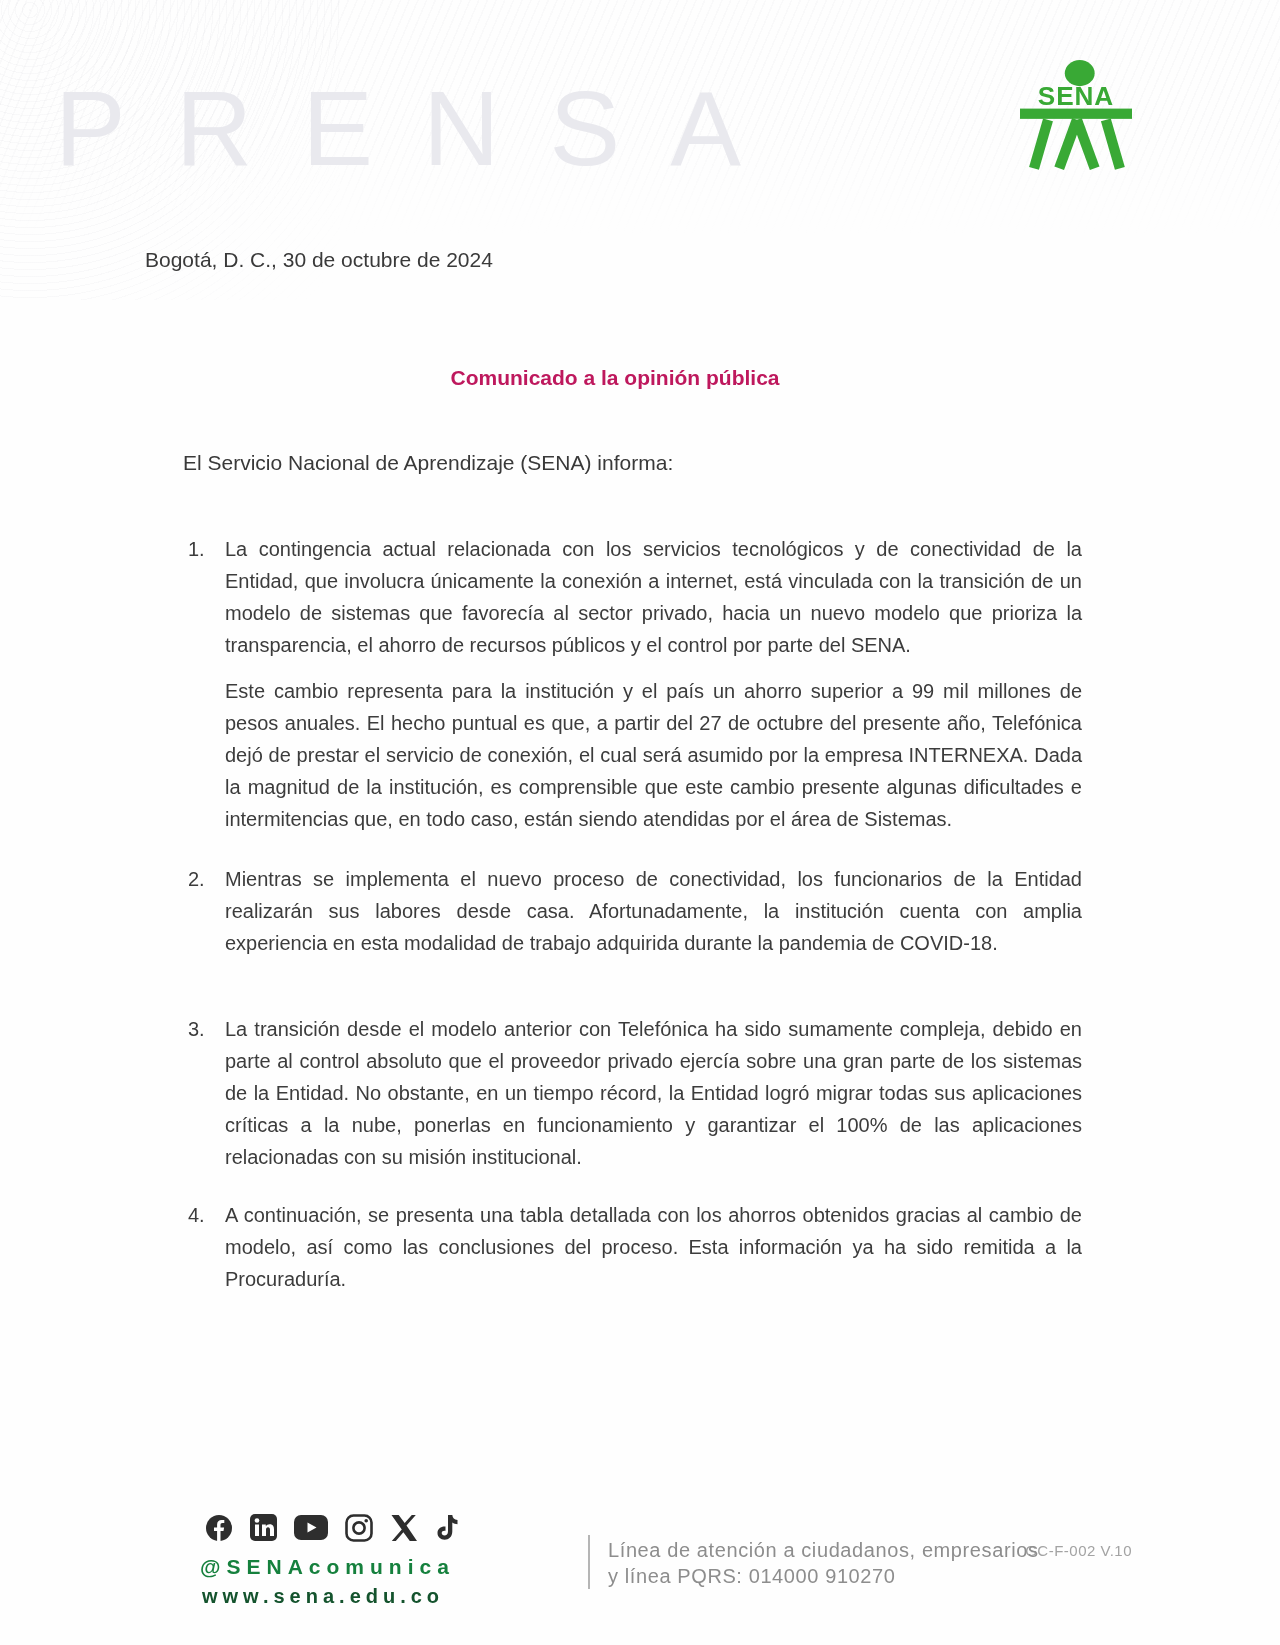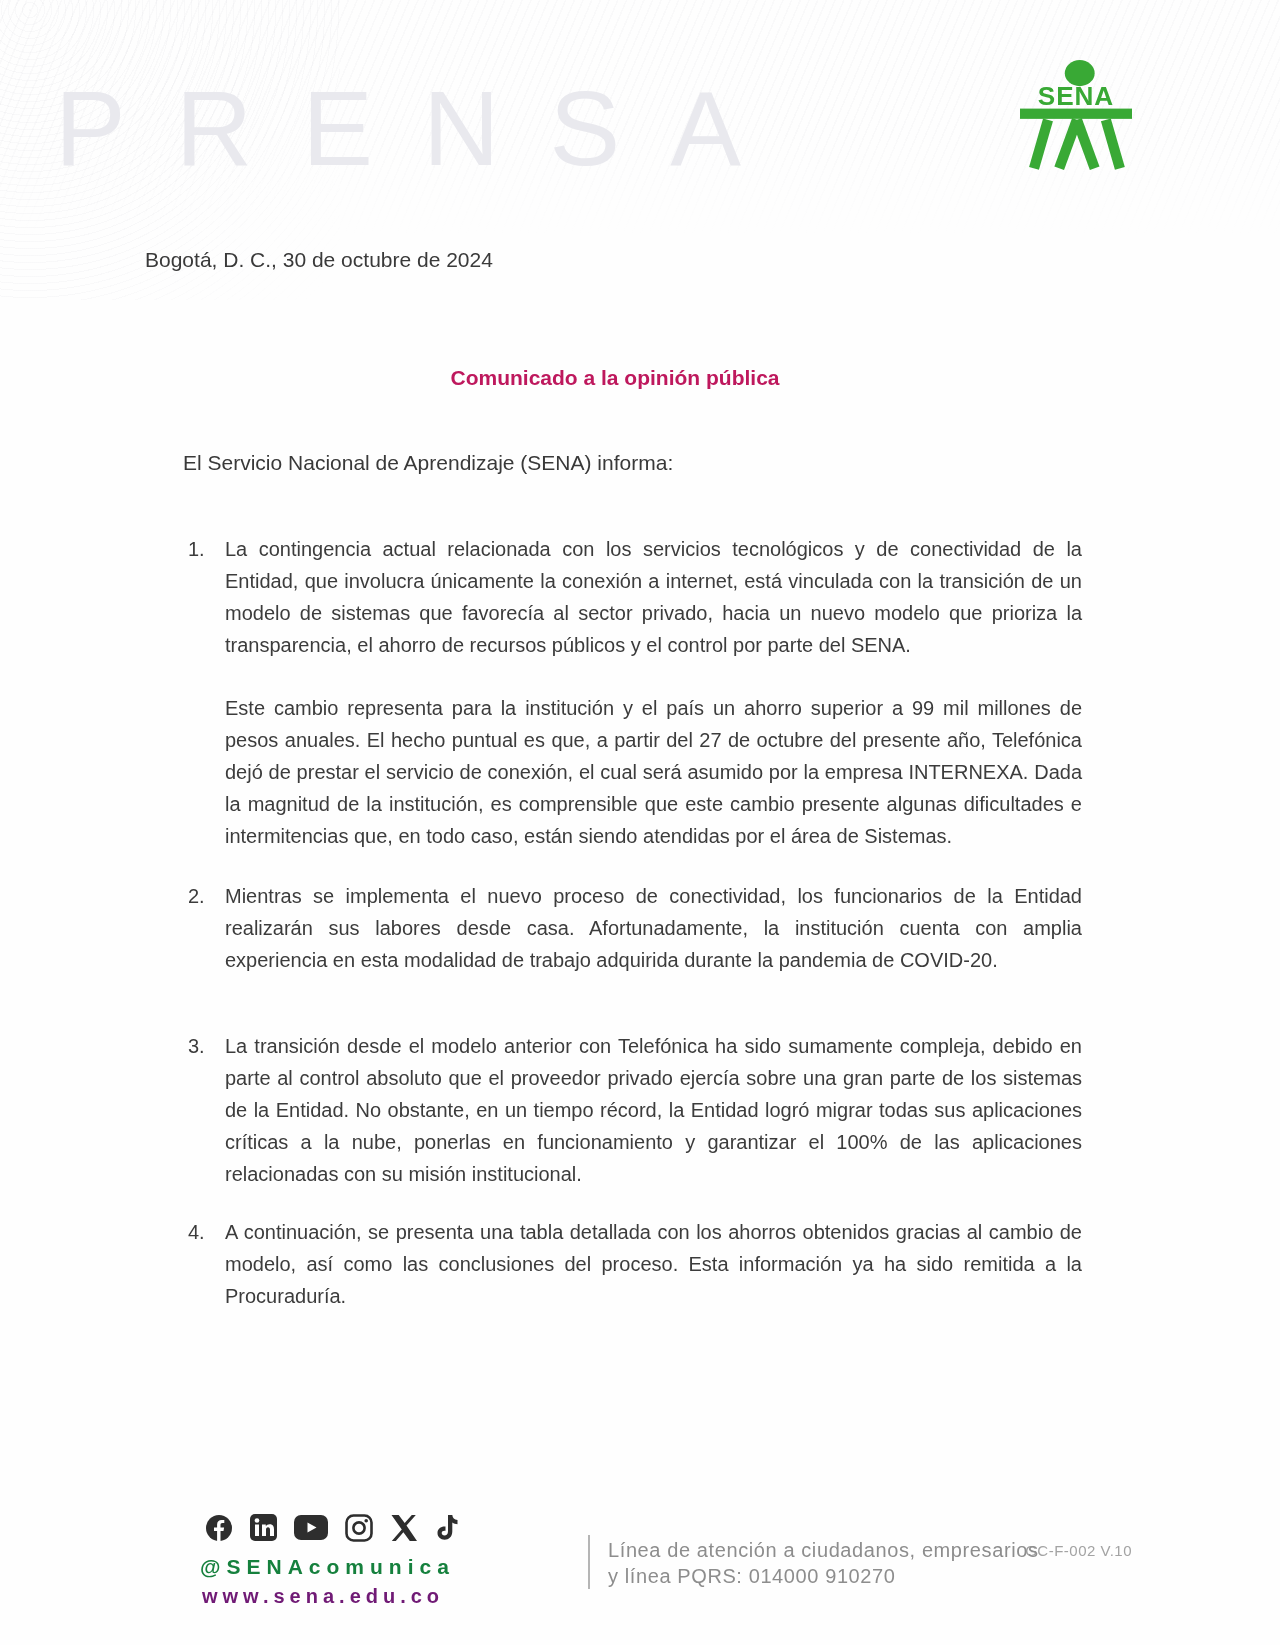--- a/index.html
+++ b/index.html
@@ -95,21 +95,21 @@
     line-height: 32px;
     color: #3c3c3c;
   }
   .item-body { flex: 1; }
   .para {
     font-size: 20px;
     line-height: 32px;
     text-align: justify;
     color: #3c3c3c;
   }
-  .para + .para { margin-top: 31px; }
+  .para + .para { margin-top: 14px; }
   .item-1 { margin-bottom: 28px; }
   .item-2 { margin-bottom: 54px; }
   .item-3 { margin-bottom: 26px; }
 
   .form-code {
     position: absolute;
     top: 1542px; right: 148px;
     font-size: 15px;
     color: #a3a3a3;
     letter-spacing: 0.5px;
@@ -132,21 +132,21 @@
     font-weight: bold;
     letter-spacing: 6px;
     color: #15803d;
   }
   .website {
     position: absolute;
     left: 202px; top: 80px;
     font-size: 20px;
     font-weight: bold;
     letter-spacing: 5px;
-    color: #701a75;
+    color: #14532d;
   }
   .contact-divider {
     position: absolute;
     left: 588px; top: 30px;
     width: 2px; height: 54px;
     background: #b5b5b5;
   }
   .contact-text {
     position: absolute;
     left: 608px; top: 32px;
@@ -189,21 +189,21 @@
       <div class="item-number">1.</div>
       <div class="item-body">
         <div class="para">La contingencia actual relacionada con los servicios tecnológicos y de conectividad de la Entidad, que involucra únicamente la conexión a internet, está vinculada con la transición de un modelo de sistemas que favorecía al sector privado, hacia un nuevo modelo que prioriza la transparencia, el ahorro de recursos públicos y el control por parte del SENA.</div>
         <div class="para">Este cambio representa para la institución y el país un ahorro superior a 99 mil millones de pesos anuales. El hecho puntual es que, a partir del 27 de octubre del presente año, Telefónica dejó de prestar el servicio de conexión, el cual será asumido por la empresa INTERNEXA. Dada la magnitud de la institución, es comprensible que este cambio presente algunas dificultades e intermitencias que, en todo caso, están siendo atendidas por el área de Sistemas.</div>
       </div>
     </div>
 
     <div class="item item-2">
       <div class="item-number">2.</div>
       <div class="item-body">
-        <div class="para">Mientras se implementa el nuevo proceso de conectividad, los funcionarios de la Entidad realizarán sus labores desde casa. Afortunadamente, la institución cuenta con amplia experiencia en esta modalidad de trabajo adquirida durante la pandemia de COVID-20.</div>
+        <div class="para">Mientras se implementa el nuevo proceso de conectividad, los funcionarios de la Entidad realizarán sus labores desde casa. Afortunadamente, la institución cuenta con amplia experiencia en esta modalidad de trabajo adquirida durante la pandemia de COVID-18.</div>
       </div>
     </div>
 
     <div class="item item-3">
       <div class="item-number">3.</div>
       <div class="item-body">
         <div class="para">La transición desde el modelo anterior con Telefónica ha sido sumamente compleja, debido en parte al control absoluto que el proveedor privado ejercía sobre una gran parte de los sistemas de la Entidad. No obstante, en un tiempo récord, la Entidad logró migrar todas sus aplicaciones críticas a la nube, ponerlas en funcionamiento y garantizar el 100% de las aplicaciones relacionadas con su misión institucional.</div>
       </div>
     </div>
 

